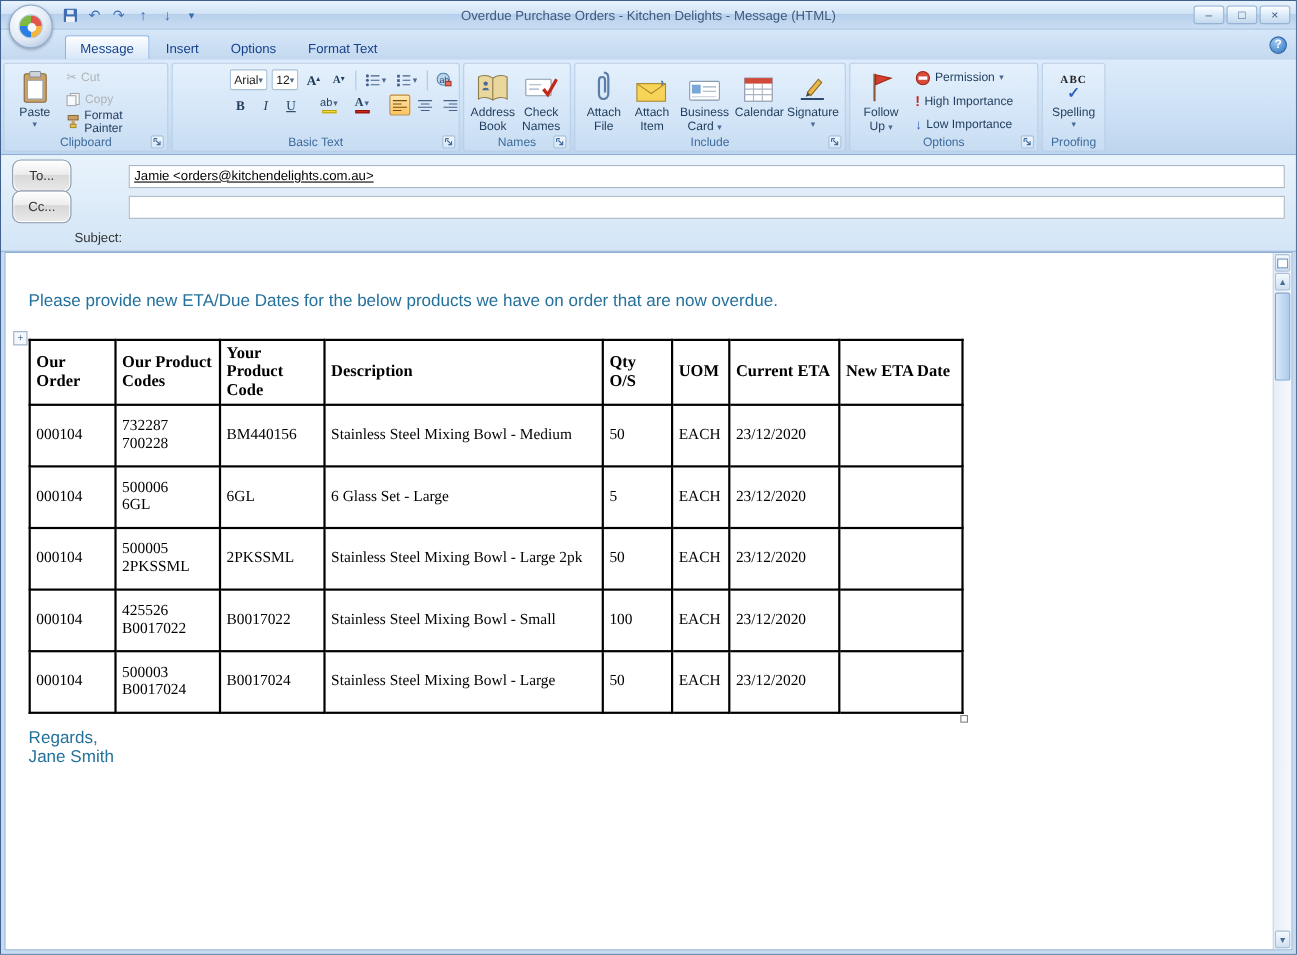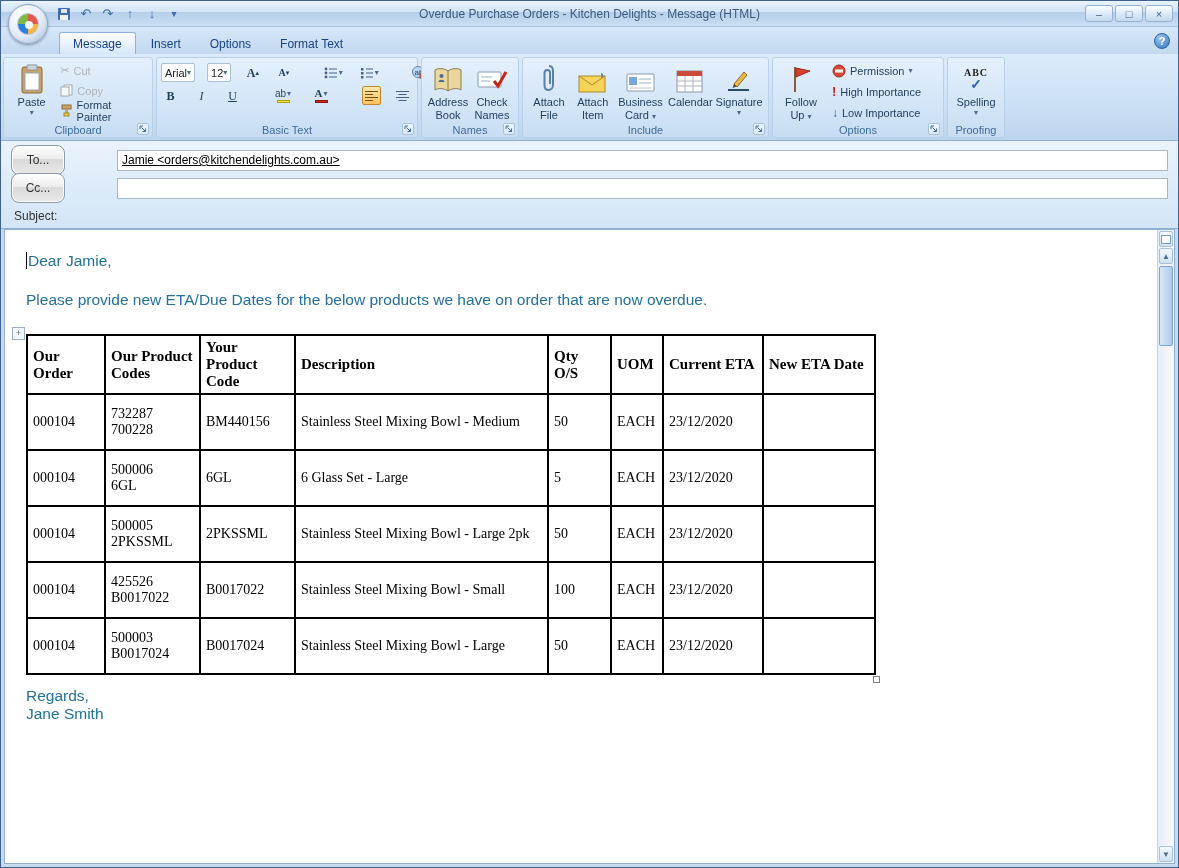--- a/index.html
+++ b/index.html
@@ -49,21 +49,21 @@
               background:linear-gradient(#eef5fc,#d8e7f5); display:flex; align-items:center; justify-content:center; }
 
   .bigbtn { width:50px; display:flex; flex-direction:column; align-items:center; padding:2px 0; border-radius:3px;
             font-size:11px; color:#1e3c5c; text-align:center; line-height:1.15; }
   .bicon { height:33px; display:flex; align-items:flex-end; justify-content:center; padding-bottom:2px; }
   .caret { font-size:8px; color:#4a6a92; line-height:1; }
   .smallbtn { display:flex; align-items:center; gap:4px; font-size:11px; color:#1e3c5c; padding:1px 3px; height:19px; }
   .smallbtn.disabled { color:#9aa7b8; filter:grayscale(1); opacity:.8; }
 
   .bt { display:flex; flex-direction:column; gap:4px; padding-top:2px; width:100%; }
-  .btrow { display:flex; align-items:flex-end; gap:12px; }
+  .btrow { display:flex; align-items:flex-end; gap:4px;margin-left:48px; }
   .combo { background:#fff; border:1px solid #abc1d8; border-radius:2px; font-size:11px; color:#222;
            padding:0 3px; display:flex; align-items:center; justify-content:space-between; height:19px; }
   .tool { min-width:19px; height:19px; display:flex; flex-direction:column; align-items:center; justify-content:center;
           font-size:12px; border:1px solid transparent; border-radius:2px; color:#1e3c5c; line-height:1; }
   .tool.selected { background:linear-gradient(#ffe8b0,#fdc35c); border-color:#c28a30; }
   .vsep { width:1px; height:18px; background:#b0c6de; margin:0 2px; }
   .letterB { font-weight:bold; font-family:"Liberation Serif",serif; }
   .letterI { font-style:italic; font-family:"Liberation Serif",serif; }
   .letterU { text-decoration:underline; font-family:"Liberation Serif",serif; }
   .colorbar { width:13px; height:3px; margin-top:1px; }
@@ -72,21 +72,21 @@
   
   .fields { height:88px; flex:0 0 88px; background:linear-gradient(#e9f3fc,#d3e5f6);
             border-bottom:1px solid #8fb0d4; padding:8px 10px; display:grid;
             grid-template-columns:100px 1fr; grid-template-rows:22px 22px 22px; row-gap:6px; column-gap:6px; align-items:center; }
   .addrbtn { width:54px; height:30px; border:1px solid #8e9cac; border-radius:8px;
              background:linear-gradient(#ffffff,#ececec 45%,#d8d8d8 46%,#eaeaea); font-size:12px; color:#333;
              display:flex; align-items:center; justify-content:center; box-shadow:inset 0 0 0 1px #fff; }
   .fieldinput { height:21px; border:1px solid #aab8c6; background:#fff; font-size:12px; color:#000;
                 display:flex; align-items:center; padding:8px 4px; overflow:hidden; white-space:nowrap; }
   .ulink { text-decoration:underline; }
-  .subjlabel { font-size:12px; color:#333; padding-left:3px; }
+  .subjlabel { font-size:12px; color:#333; padding-left:3px;text-align:right; }
 
   
   .bodywrap { flex:1 1 auto; min-height:0; background:#c6daf0; padding:0 3px 3px; }
   .bodyarea { position:relative; width:100%; height:100%; background:#fff; border:1px solid #8fb0d4; overflow:hidden; }
   .doc { position:absolute; top:0; left:0; right:17px; bottom:0; padding:14px 10px 0 21px; overflow:hidden;
          color:var(--body-text, #23719c); font-size:15.5px; }
   .cursor { display:inline-block; width:1px; height:17px; background:#000; margin-right:1px; vertical-align:-3px; }
   .greet { margin:8px 0 0; }
   .intro { margin:21px 0 0; }
   .closing { margin:8px 0 0; line-height:1.18; }
@@ -513,21 +513,20 @@
     <div class="addrbtn">Cc...</div>
     <div class="fieldinput">
       <span></span>
     </div>
     <div class="subjlabel">Subject:</div>
   </div>
 
   <div class="bodywrap">
     <div class="bodyarea">
       <div class="doc">
-        <p class="greet"><span class="cursor"></span><span>Dear Jamie,</span></p>
         <p class="intro">Please provide new ETA/Due Dates for the below products we have on order that are now overdue.</p>
 
         <div class="table-wrap">
           <div class="move-handle">+</div>
           <table class="po">
             <colgroup>
               <col style="width:78px">
                 <col style="width:95px">
                 <col style="width:95px">
                 <col style="width:253px">

